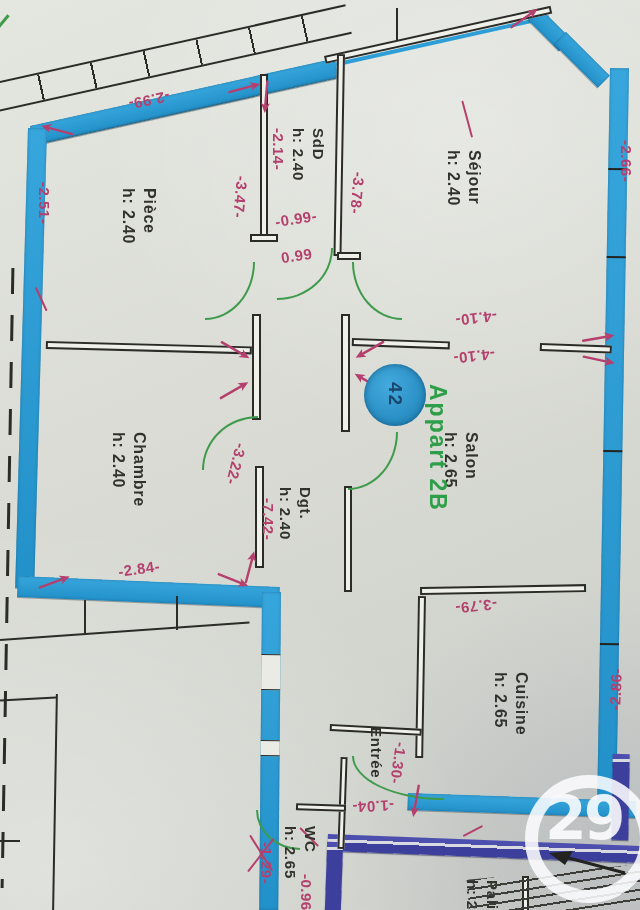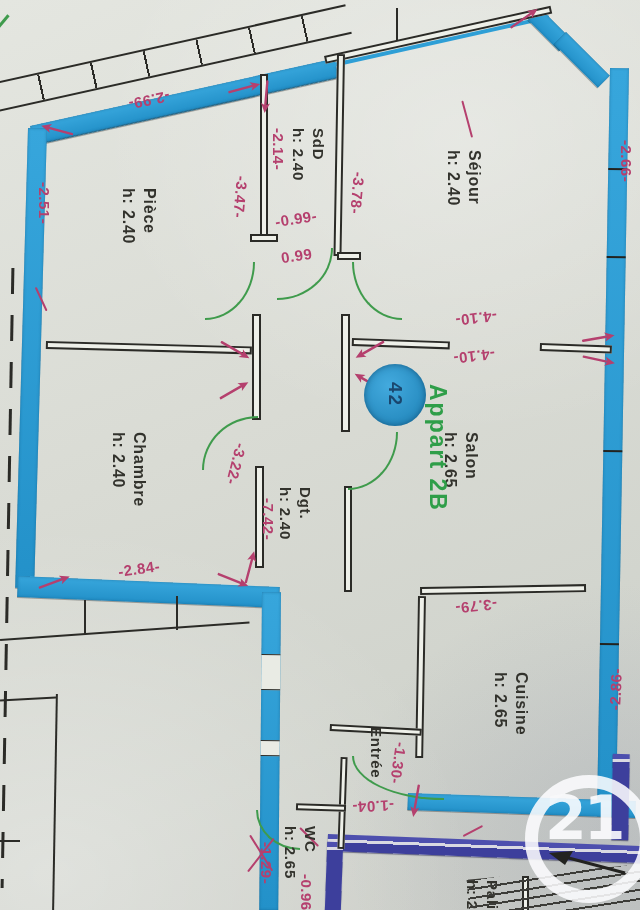--- a/index.html
+++ b/index.html
@@ -244,16 +244,16 @@
   <div class="stairs" style="left:468px;top:872px;width:176px;height:40px;transform:rotate(-5deg);"></div>
   <div class="abs" style="left:545px;top:845px;z-index:7;">
     <svg width="85" height="35" viewBox="0 0 85 35">
         <path d="M80 28 L20 12" stroke="#232320" stroke-width="3" fill="none"></path>
         <path d="M4 8 L28 6 L20 20 Z" fill="#232320"></path>
       </svg>
   </div>
 
   <div class="logo" style="left:505px;top:765px;width:170px;height:160px;">
     <div class="ring" style="left:20px;top:10px;width:128px;height:128px;"></div>
-    <div class="n21" style="left:40px;top:18px;">21</div>
+    <div class="n21" style="left:40px;top:18px;">29</div>
   </div>
 
 </div>
 
 </body></html>

